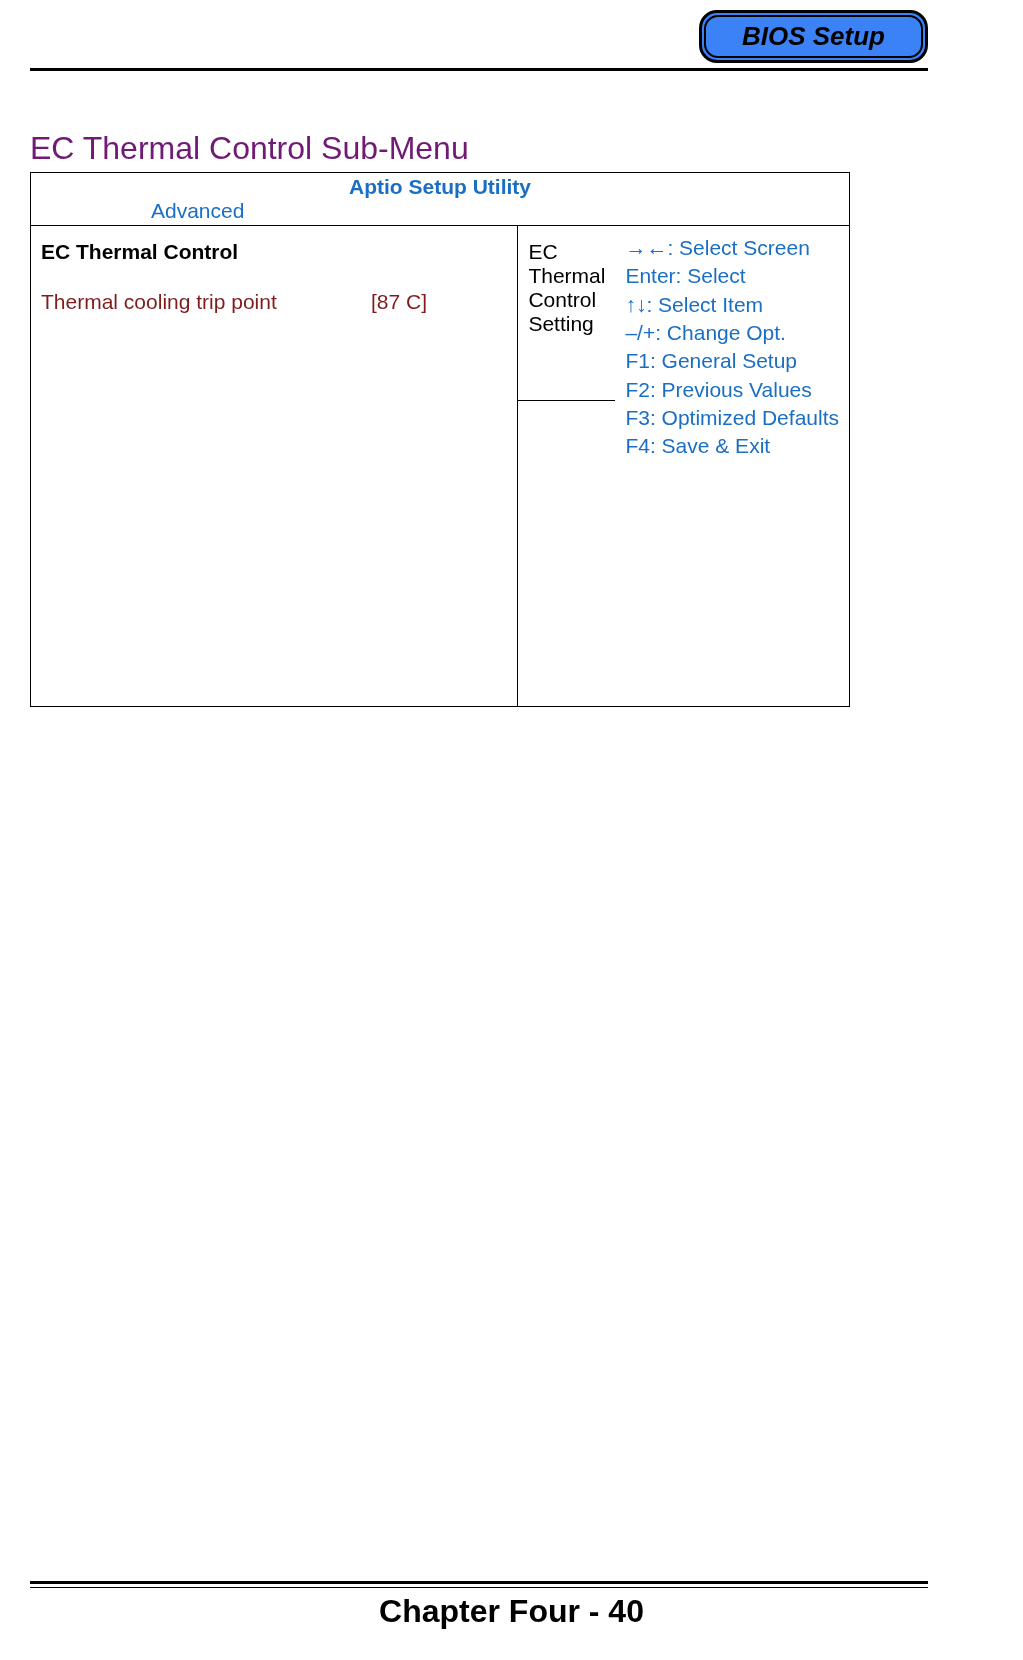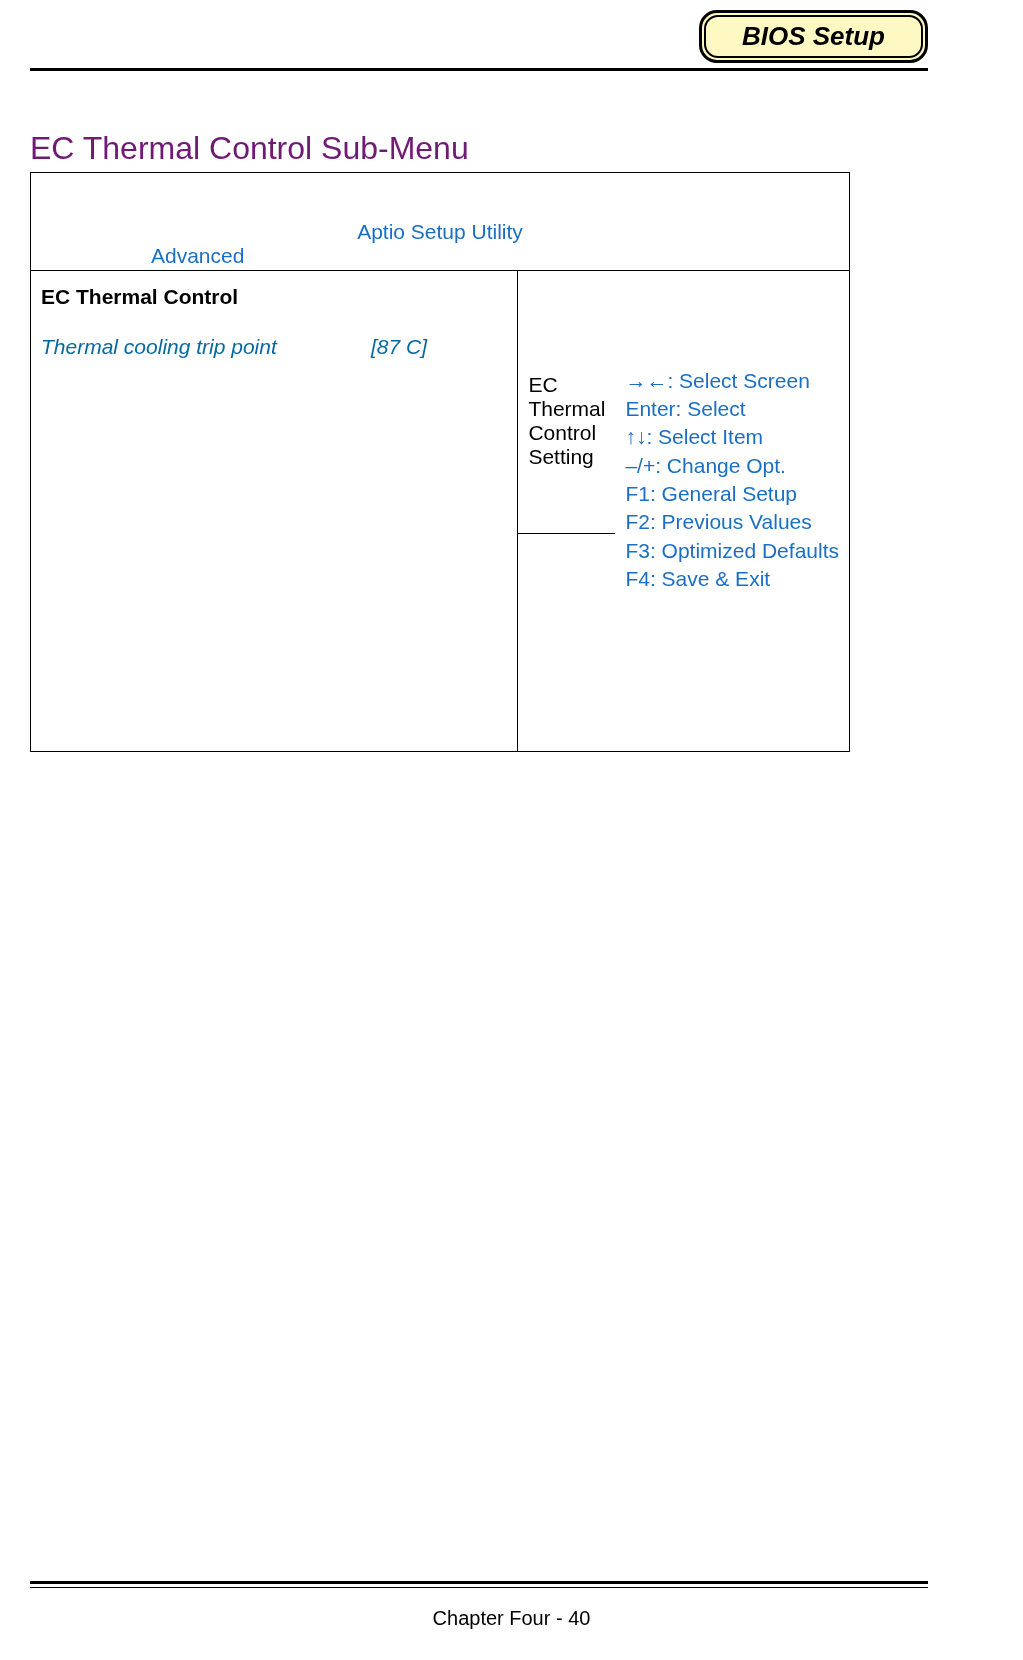--- a/index.html
+++ b/index.html
@@ -14,21 +14,21 @@
     .page {
       padding: 0 95px 0 30px;
     }
     .header-badge {
       position: absolute;
       right: 95px;
       top: 10px;
       border: 3px solid #000;
       border-radius: 18px;
       padding: 2px;
-      background: #fef9c3;
+      background: #3b82f6;
     }
     .header-badge-inner {
       border: 2px solid #000;
       border-radius: 14px;
       padding: 4px 36px;
       font-family: "Segoe UI", Arial, sans-serif;
       font-weight: bold;
       font-style: italic;
       font-size: 26px;
       text-align: center;
@@ -57,47 +57,44 @@
       border-collapse: collapse;
       font-size: 21px;
     }
     .bios-hdr {
       border-bottom: 1.5px solid #000;
       padding: 2px 0 2px 0;
     }
     .hdr-line1 {
       text-align: center;
       color: #1a6fc4;
-      font-weight: normal;
-      margin-top: 45px;
+      font-weight: bold;
     }
     .hdr-line2 {
       color: #1a6fc4;
       font-weight: normal;
       padding-left: 120px;
     }
     .bios-body {
       display: flex;
-      align-items: center;
     }
     .left-col {
       width: 545px;
       border-right: 1.5px solid #000;
       padding: 14px 10px 10px 10px;
       min-height: 480px;
     }
     .ec-heading {
       font-weight: bold;
       color: #000;
       margin-bottom: 26px;
     }
     .opt-row {
       display: flex;
-      color: #0369a1;
-      font-style: italic;
+      color: #7f1d1d;
     }
     .opt-label { width: 330px; }
     .opt-value { }
     .right-col {
       flex: 1;
       display: flex;
     }
     .help-cell {
       border-bottom: 1.5px solid #000;
       padding: 14px 10px 10px 10px;
@@ -118,22 +115,22 @@
       bottom: 72px;
     }
     .bottom-rules .thick { border-top: 3px solid #000; margin-bottom: 3px; }
     .bottom-rules .thin { border-top: 1px solid #000; }
     .footer {
       position: absolute;
       left: 0;
       right: 0;
       bottom: 30px;
       text-align: center;
-      font-size: 20px;
-      font-weight: normal;
+      font-size: 32px;
+      font-weight: bold;
     }
   </style>
 </head>
 <body>
 
 <div class="page">
 
   <div class="header-badge">
     <div class="header-badge-inner">BIOS Setup</div>
   </div>

